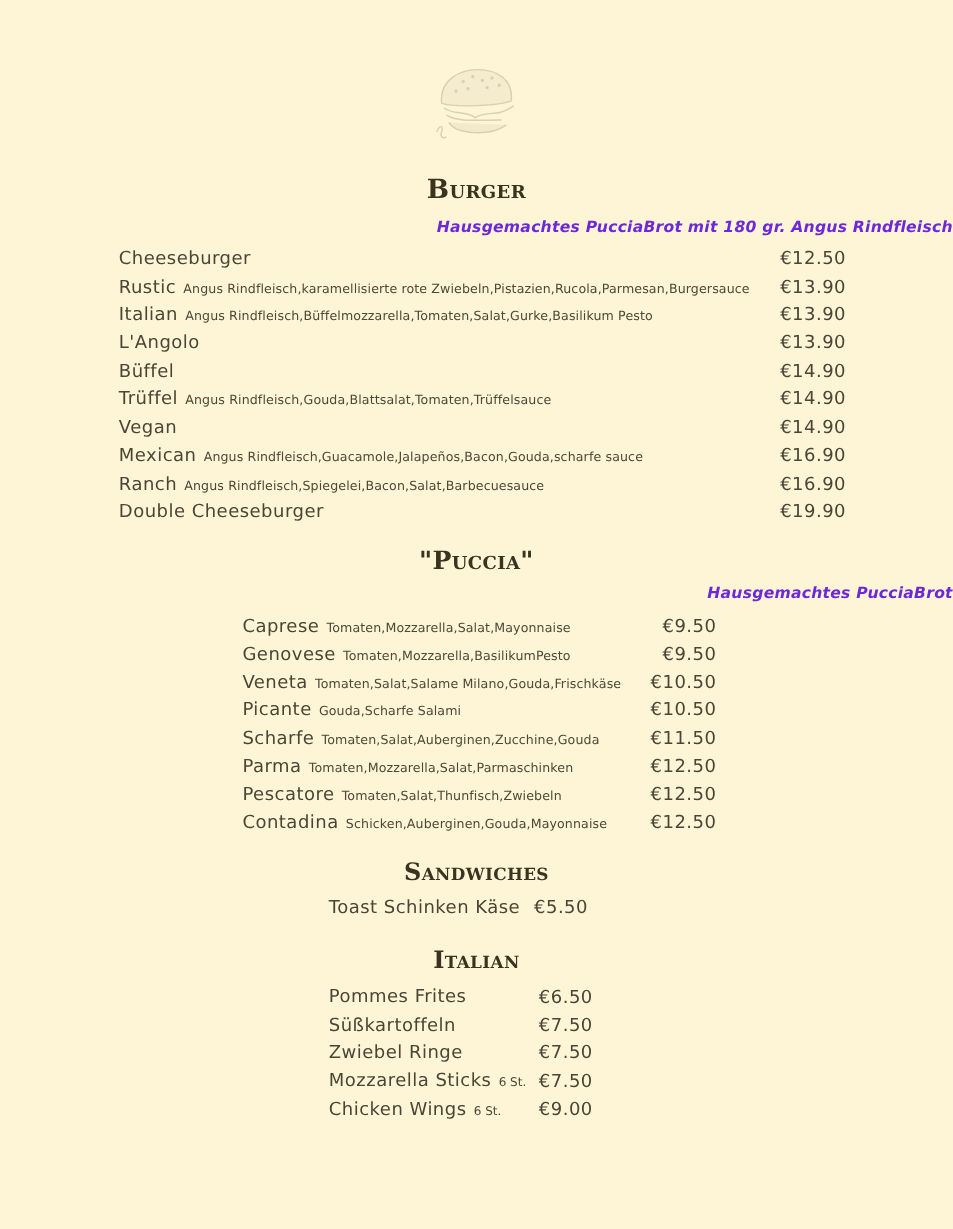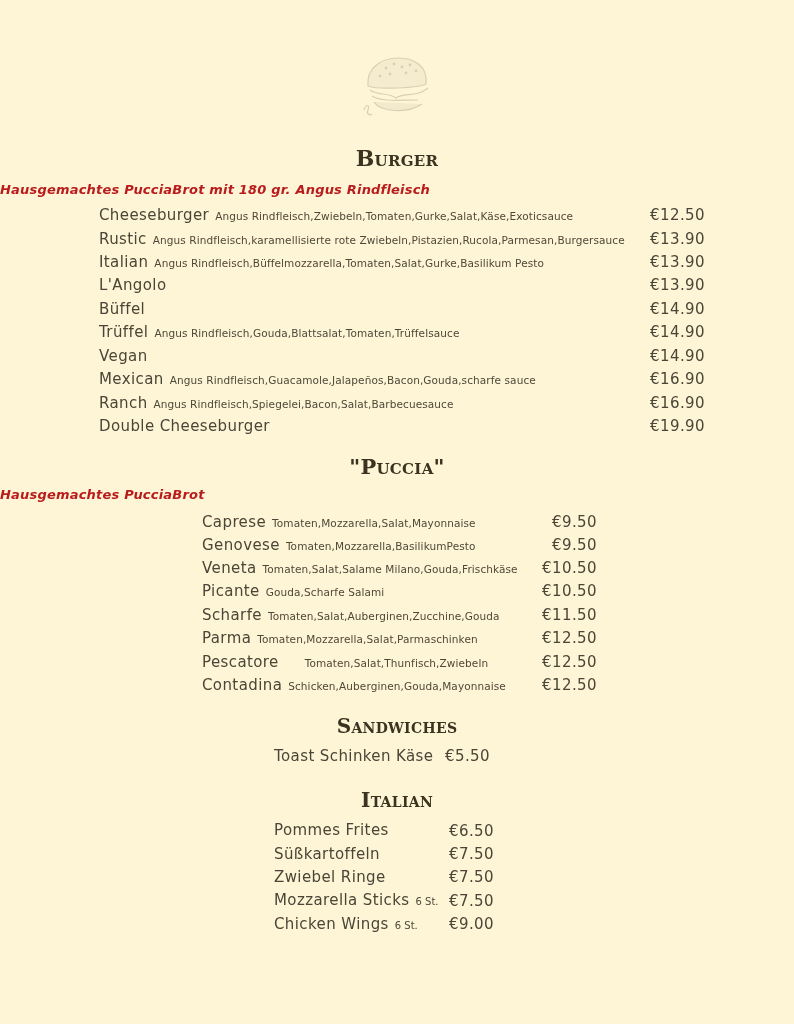--- a/index.html
+++ b/index.html
@@ -5,23 +5,23 @@
     * { margin: 0; padding: 0; box-sizing: border-box; }
     html, body { width: 794px; height: 1024px; background: #fef5d7; overflow: hidden; }
     body { position: relative; font-family: "DejaVu Sans", sans-serif; color: #3f3a2c; }
     .logo { position: absolute; left: 358px; top: 52px; width: 76px; height: 68px; }
     .section-title {
       position: absolute; left: 0; width: 794px; text-align: center;
       font-family: "DejaVu Serif", serif; font-weight: bold; color: #3a3320;
       font-variant: small-caps; letter-spacing: 0.3px;
     }
     .subtitle {
-      position: absolute; left: 0; width: 794px; text-align: left;
+      position: absolute; left: 0; width: 794px; text-align: right;
       font-family: "DejaVu Sans", sans-serif; font-style: italic; font-weight: bold;
-      font-size: 13px; color: #b91c1c; letter-spacing: 0.2px;
+      font-size: 13px; color: #6d28d9; letter-spacing: 0.2px;
     }
     .row { position: absolute; height: 23px; display: flex; align-items: baseline; white-space: nowrap; }
     .name { font-size: 15px; color: #4a4536; letter-spacing: 0.4px; }
     .desc { font-size: 10.5px; color: #4e4838; margin-left: 6px; letter-spacing: 0.1px; }
     .qty { font-size: 10px; color: #4e4838; margin-left: 6px; }
     .price { position: absolute; font-size: 15px; color: #4a4536; letter-spacing: 0.4px; text-align: right; }
   </style>
 </head>
 <body>
 
@@ -41,21 +41,20 @@
     <path d="M16 50 C22 60 50 62 64 52" fill="#f3e9cc"></path>
     <path d="M6 58 C8 52 12 52 10 58 C8 62 12 64 14 62"></path>
   </svg>
 </div>
 
 <div class="section-title" style="top:145px; font-size:22px;">Burger</div>
 <div class="subtitle" style="top:182px;">Hausgemachtes PucciaBrot mit 180 gr. Angus Rindfleisch</div>
 
 <div class="row" style="left:99px; top:206px;">
     <span class="name">Cheeseburger</span>
-    <span class="desc">Angus Rindfleisch,Zwiebeln,Tomaten,Gurke,Salat,Käse,Exoticsauce</span>
   </div>
 <div class="price" style="left:640px; width:65px; top:206px;">€12.50</div>
 
 <div class="row" style="left:99px; top:230px;">
     <span class="name">Rustic</span>
     <span class="desc">Angus Rindfleisch,karamellisierte rote Zwiebeln,Pistazien,Rucola,Parmesan,Burgersauce</span>
   </div>
 <div class="price" style="left:640px; width:65px; top:230px;">€13.90</div>
 
 <div class="row" style="left:99px; top:253px;">
@@ -134,21 +133,21 @@
     <span class="desc">Tomaten,Salat,Auberginen,Zucchine,Gouda</span>
   </div>
 <div class="price" style="left:530px; width:67px; top:606px;">€11.50</div>
 
 <div class="row" style="left:202px; top:629px;">
     <span class="name">Parma</span>
     <span class="desc">Tomaten,Mozzarella,Salat,Parmaschinken</span>
   </div>
 <div class="price" style="left:530px; width:67px; top:629px;">€12.50</div>
 
-<div class="row" style="left:202px; top:653px;gap:20px;">
+<div class="row" style="left:202px; top:653px;">
     <span class="name">Pescatore</span>
     <span class="desc">Tomaten,Salat,Thunfisch,Zwiebeln</span>
   </div>
 <div class="price" style="left:530px; width:67px; top:653px;">€12.50</div>
 
 <div class="row" style="left:202px; top:676px;">
     <span class="name">Contadina</span>
     <span class="desc">Schicken,Auberginen,Gouda,Mayonnaise</span>
   </div>
 <div class="price" style="left:530px; width:67px; top:676px;">€12.50</div>

